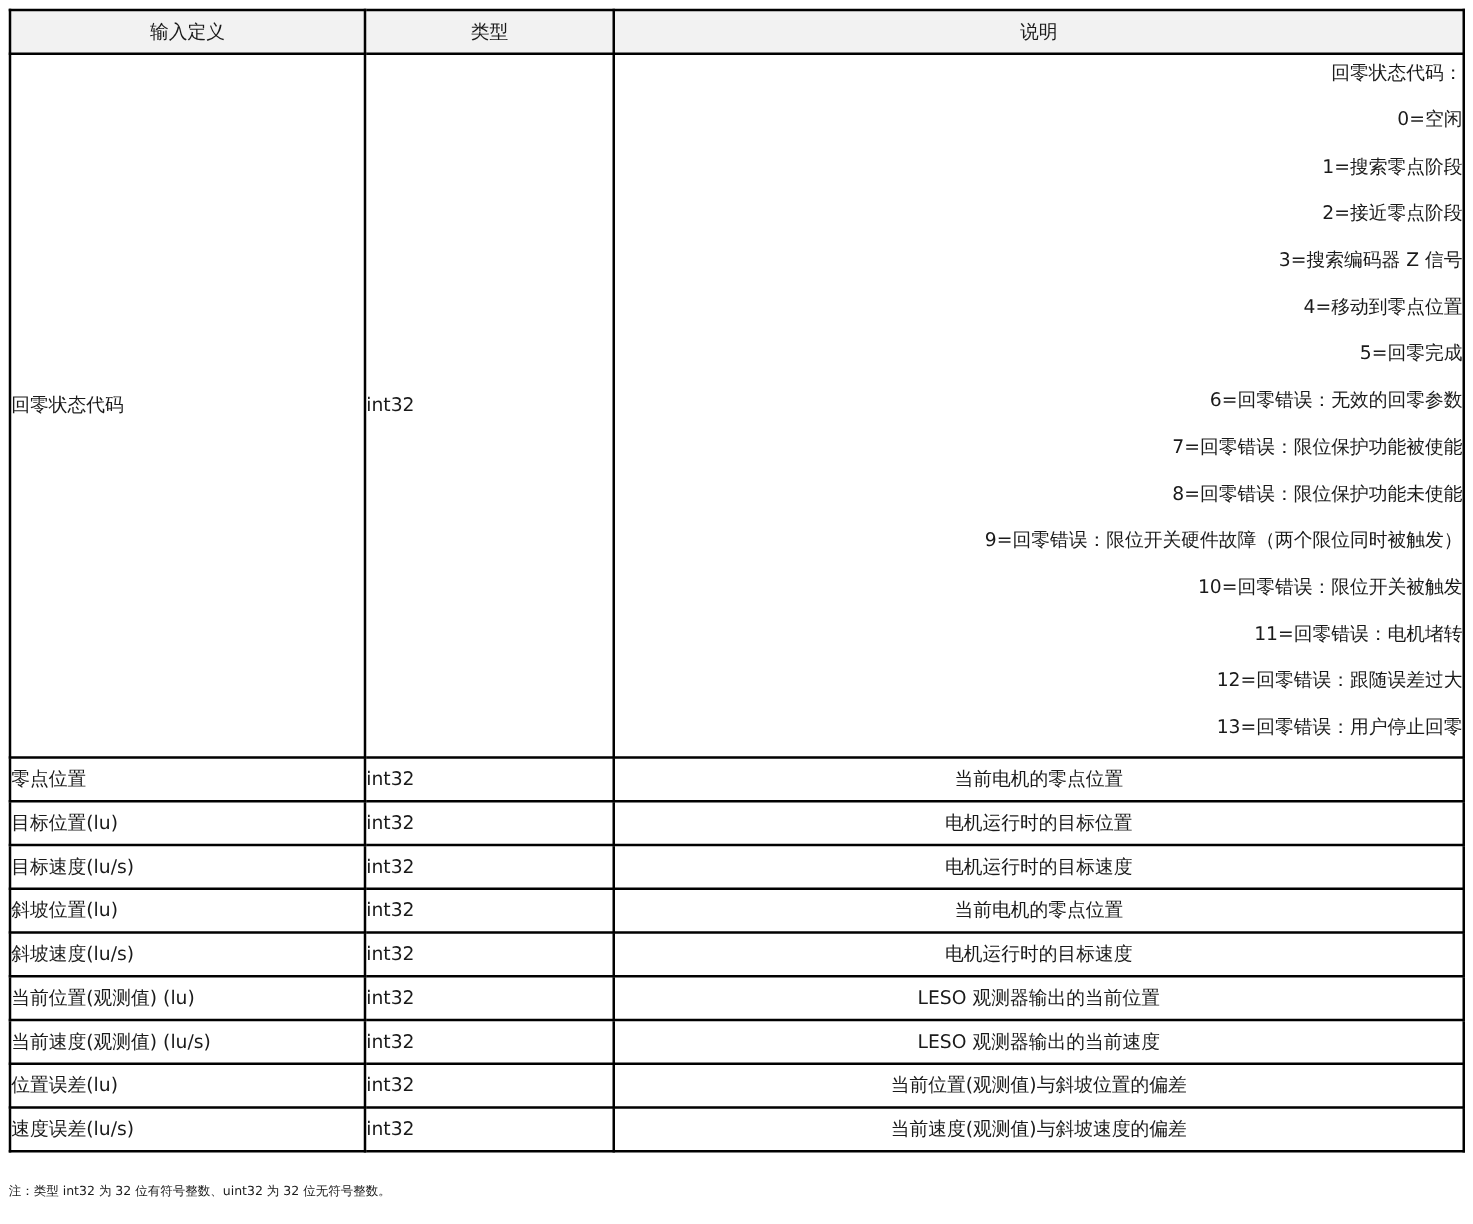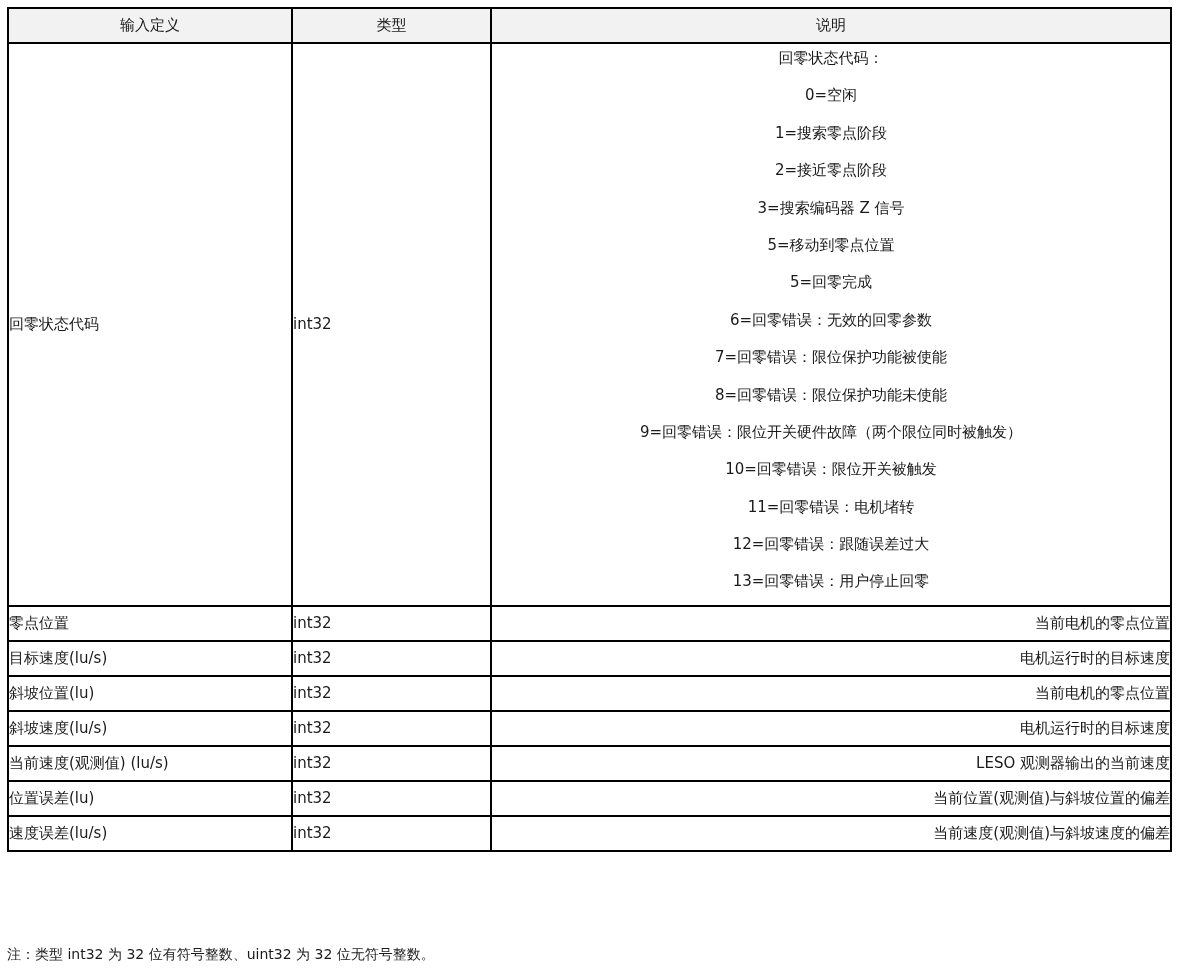--- a/index.html
+++ b/index.html
@@ -37,32 +37,32 @@
   table.spec th {
     background: #f2f2f2;
     font-weight: normal;
     height: 33px;
     text-align: center;
   }
   table.spec td {
     height: 33px;
   }
   td.center { text-align: left; }
-  td.desc { text-align: right; padding-left: 13px; }
-  td.desc-multi { text-align: center; padding-left: 13px; padding-top: 5px; padding-bottom: 0; vertical-align: top; }
+  td.desc { text-align: center; padding-left: 13px; }
+  td.desc-multi { text-align: right; padding-left: 13px; padding-top: 5px; padding-bottom: 0; vertical-align: top; }
   .line {
     height: 37.4px;
     line-height: 28px;
     white-space: nowrap;
   }
   .note {
     position: absolute;
     left: 7px;
     top: 946px;
-    font-size: 14px;
+    font-size: 10px;
     white-space: nowrap;
   }
 </style>
 </head>
 <body>
 
 <div class="wrap">
   <table class="spec">
     <colgroup>
       <col class="c1">
@@ -79,51 +79,61 @@
     <tbody>
       <tr>
         <td class="center">回零状态代码</td>
         <td class="center">int32</td>
         <td class="desc-multi">
           <div class="line">回零状态代码：</div>
           <div class="line">0=空闲</div>
           <div class="line">1=搜索零点阶段</div>
           <div class="line">2=接近零点阶段</div>
           <div class="line">3=搜索编码器 Z 信号</div>
-          <div class="line">5=移动到零点位置</div>
+          <div class="line">4=移动到零点位置</div>
           <div class="line">5=回零完成</div>
           <div class="line">6=回零错误：无效的回零参数</div>
           <div class="line">7=回零错误：限位保护功能被使能</div>
           <div class="line">8=回零错误：限位保护功能未使能</div>
           <div class="line">9=回零错误：限位开关硬件故障（两个限位同时被触发）</div>
           <div class="line">10=回零错误：限位开关被触发</div>
           <div class="line">11=回零错误：电机堵转</div>
           <div class="line">12=回零错误：跟随误差过大</div>
           <div class="line">13=回零错误：用户停止回零</div>
         </td>
       </tr>
       <tr>
         <td class="center">零点位置</td>
         <td class="center">int32</td>
         <td class="desc">当前电机的零点位置</td>
       </tr>
       <tr>
+        <td class="center">目标位置(lu)</td>
+        <td class="center">int32</td>
+        <td class="desc">电机运行时的目标位置</td>
+      </tr>
+      <tr>
         <td class="center">目标速度(lu/s)</td>
         <td class="center">int32</td>
         <td class="desc">电机运行时的目标速度</td>
       </tr>
       <tr>
         <td class="center">斜坡位置(lu)</td>
         <td class="center">int32</td>
         <td class="desc">当前电机的零点位置</td>
       </tr>
       <tr>
         <td class="center">斜坡速度(lu/s)</td>
         <td class="center">int32</td>
         <td class="desc">电机运行时的目标速度</td>
+      </tr>
+      <tr>
+        <td class="center">当前位置(观测值) (lu)</td>
+        <td class="center">int32</td>
+        <td class="desc">LESO 观测器输出的当前位置</td>
       </tr>
       <tr>
         <td class="center">当前速度(观测值) (lu/s)</td>
         <td class="center">int32</td>
         <td class="desc">LESO 观测器输出的当前速度</td>
       </tr>
       <tr>
         <td class="center">位置误差(lu)</td>
         <td class="center">int32</td>
         <td class="desc">当前位置(观测值)与斜坡位置的偏差</td>

